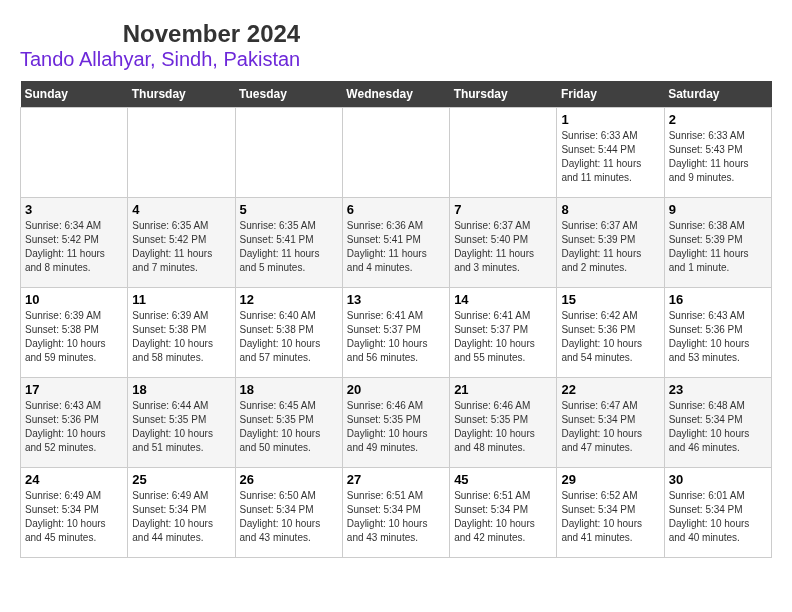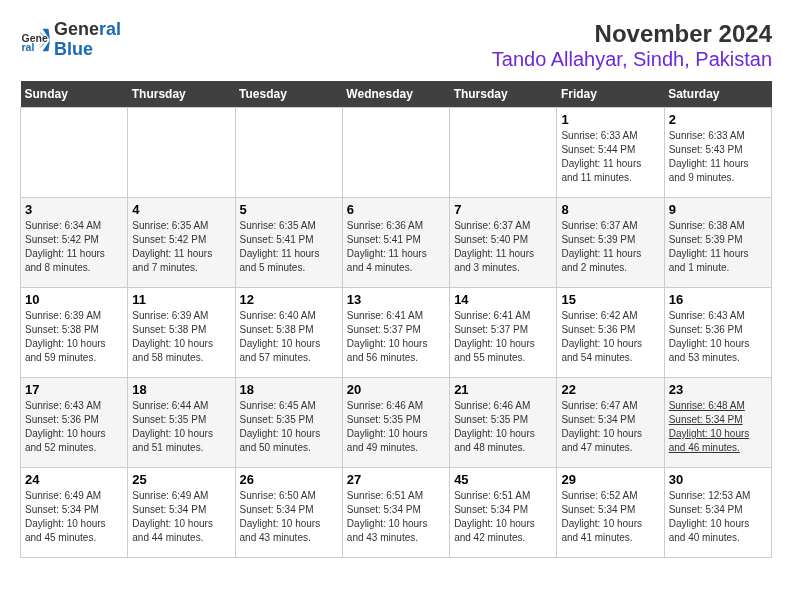--- a/index.html
+++ b/index.html
@@ -81,32 +81,20 @@
       line-height: 1.4;
     }
     td.empty {
       background: #fff;
     }
   </style>
 </head>
 <body>
 
 <div class="header">
-  <div class="logo">
-    <svg class="logo-icon" viewBox="0 0 40 40">
-      <text x="2" y="22" font-size="14" font-weight="bold" fill="#333">Gene</text>
-      <text x="2" y="35" font-size="14" font-weight="bold" fill="#1a6bb5">ral</text>
-      <polygon points="30,5 40,20 30,35 38,35 40,20 38,5" fill="#1a6bb5"></polygon>
-      <polygon points="26,10 36,20 26,30 28,30 36,20 28,10" fill="#1a6bb5" opacity="0.6"></polygon>
-    </svg>
-    <div class="logo-text">
-      <div>Gene<span>ral</span></div>
-      <div style="color:#1a6bb5">Blue</div>
-    </div>
-  </div>
   <div class="title-block">
     <div class="month-title">November 2024</div>
     <div class="location-title">Tando Allahyar, Sindh, Pakistan</div>
   </div>
 </div>
 
 <table>
   <thead>
     <tr id="header-row">
         <th>Sunday</th>
@@ -258,21 +246,21 @@
 Daylight: 10 hours and 48 minutes.</div>
         </td>
         <td>
           <span class="day-number">22</span>
           <div class="day-info" style="white-space: pre-line;">Sunrise: 6:47 AM
 Sunset: 5:34 PM
 Daylight: 10 hours and 47 minutes.</div>
         </td>
         <td>
           <span class="day-number">23</span>
-          <div class="day-info" style="white-space: pre-line; text-decoration: underline;">Sunrise: 6:48 AM
+          <div class="day-info" style="white-space: pre-line;">Sunrise: 6:48 AM
 Sunset: 5:34 PM
 Daylight: 10 hours and 46 minutes.</div>
         </td>
       </tr>
       <tr>
         <td>
           <span class="day-number">24</span>
           <div class="day-info" style="white-space: pre-line;">Sunrise: 6:49 AM
 Sunset: 5:34 PM
 Daylight: 10 hours and 45 minutes.</div>
@@ -302,19 +290,19 @@
 Daylight: 10 hours and 42 minutes.</div>
         </td>
         <td>
           <span class="day-number">29</span>
           <div class="day-info" style="white-space: pre-line;">Sunrise: 6:52 AM
 Sunset: 5:34 PM
 Daylight: 10 hours and 41 minutes.</div>
         </td>
         <td>
           <span class="day-number">30</span>
-          <div class="day-info" style="white-space: pre-line;">Sunrise: 12:53 AM
+          <div class="day-info" style="white-space: pre-line;">Sunrise: 6:01 AM
 Sunset: 5:34 PM
 Daylight: 10 hours and 40 minutes.</div>
         </td>
       </tr>
     </tbody>
 </table>
 
 </body></html>

